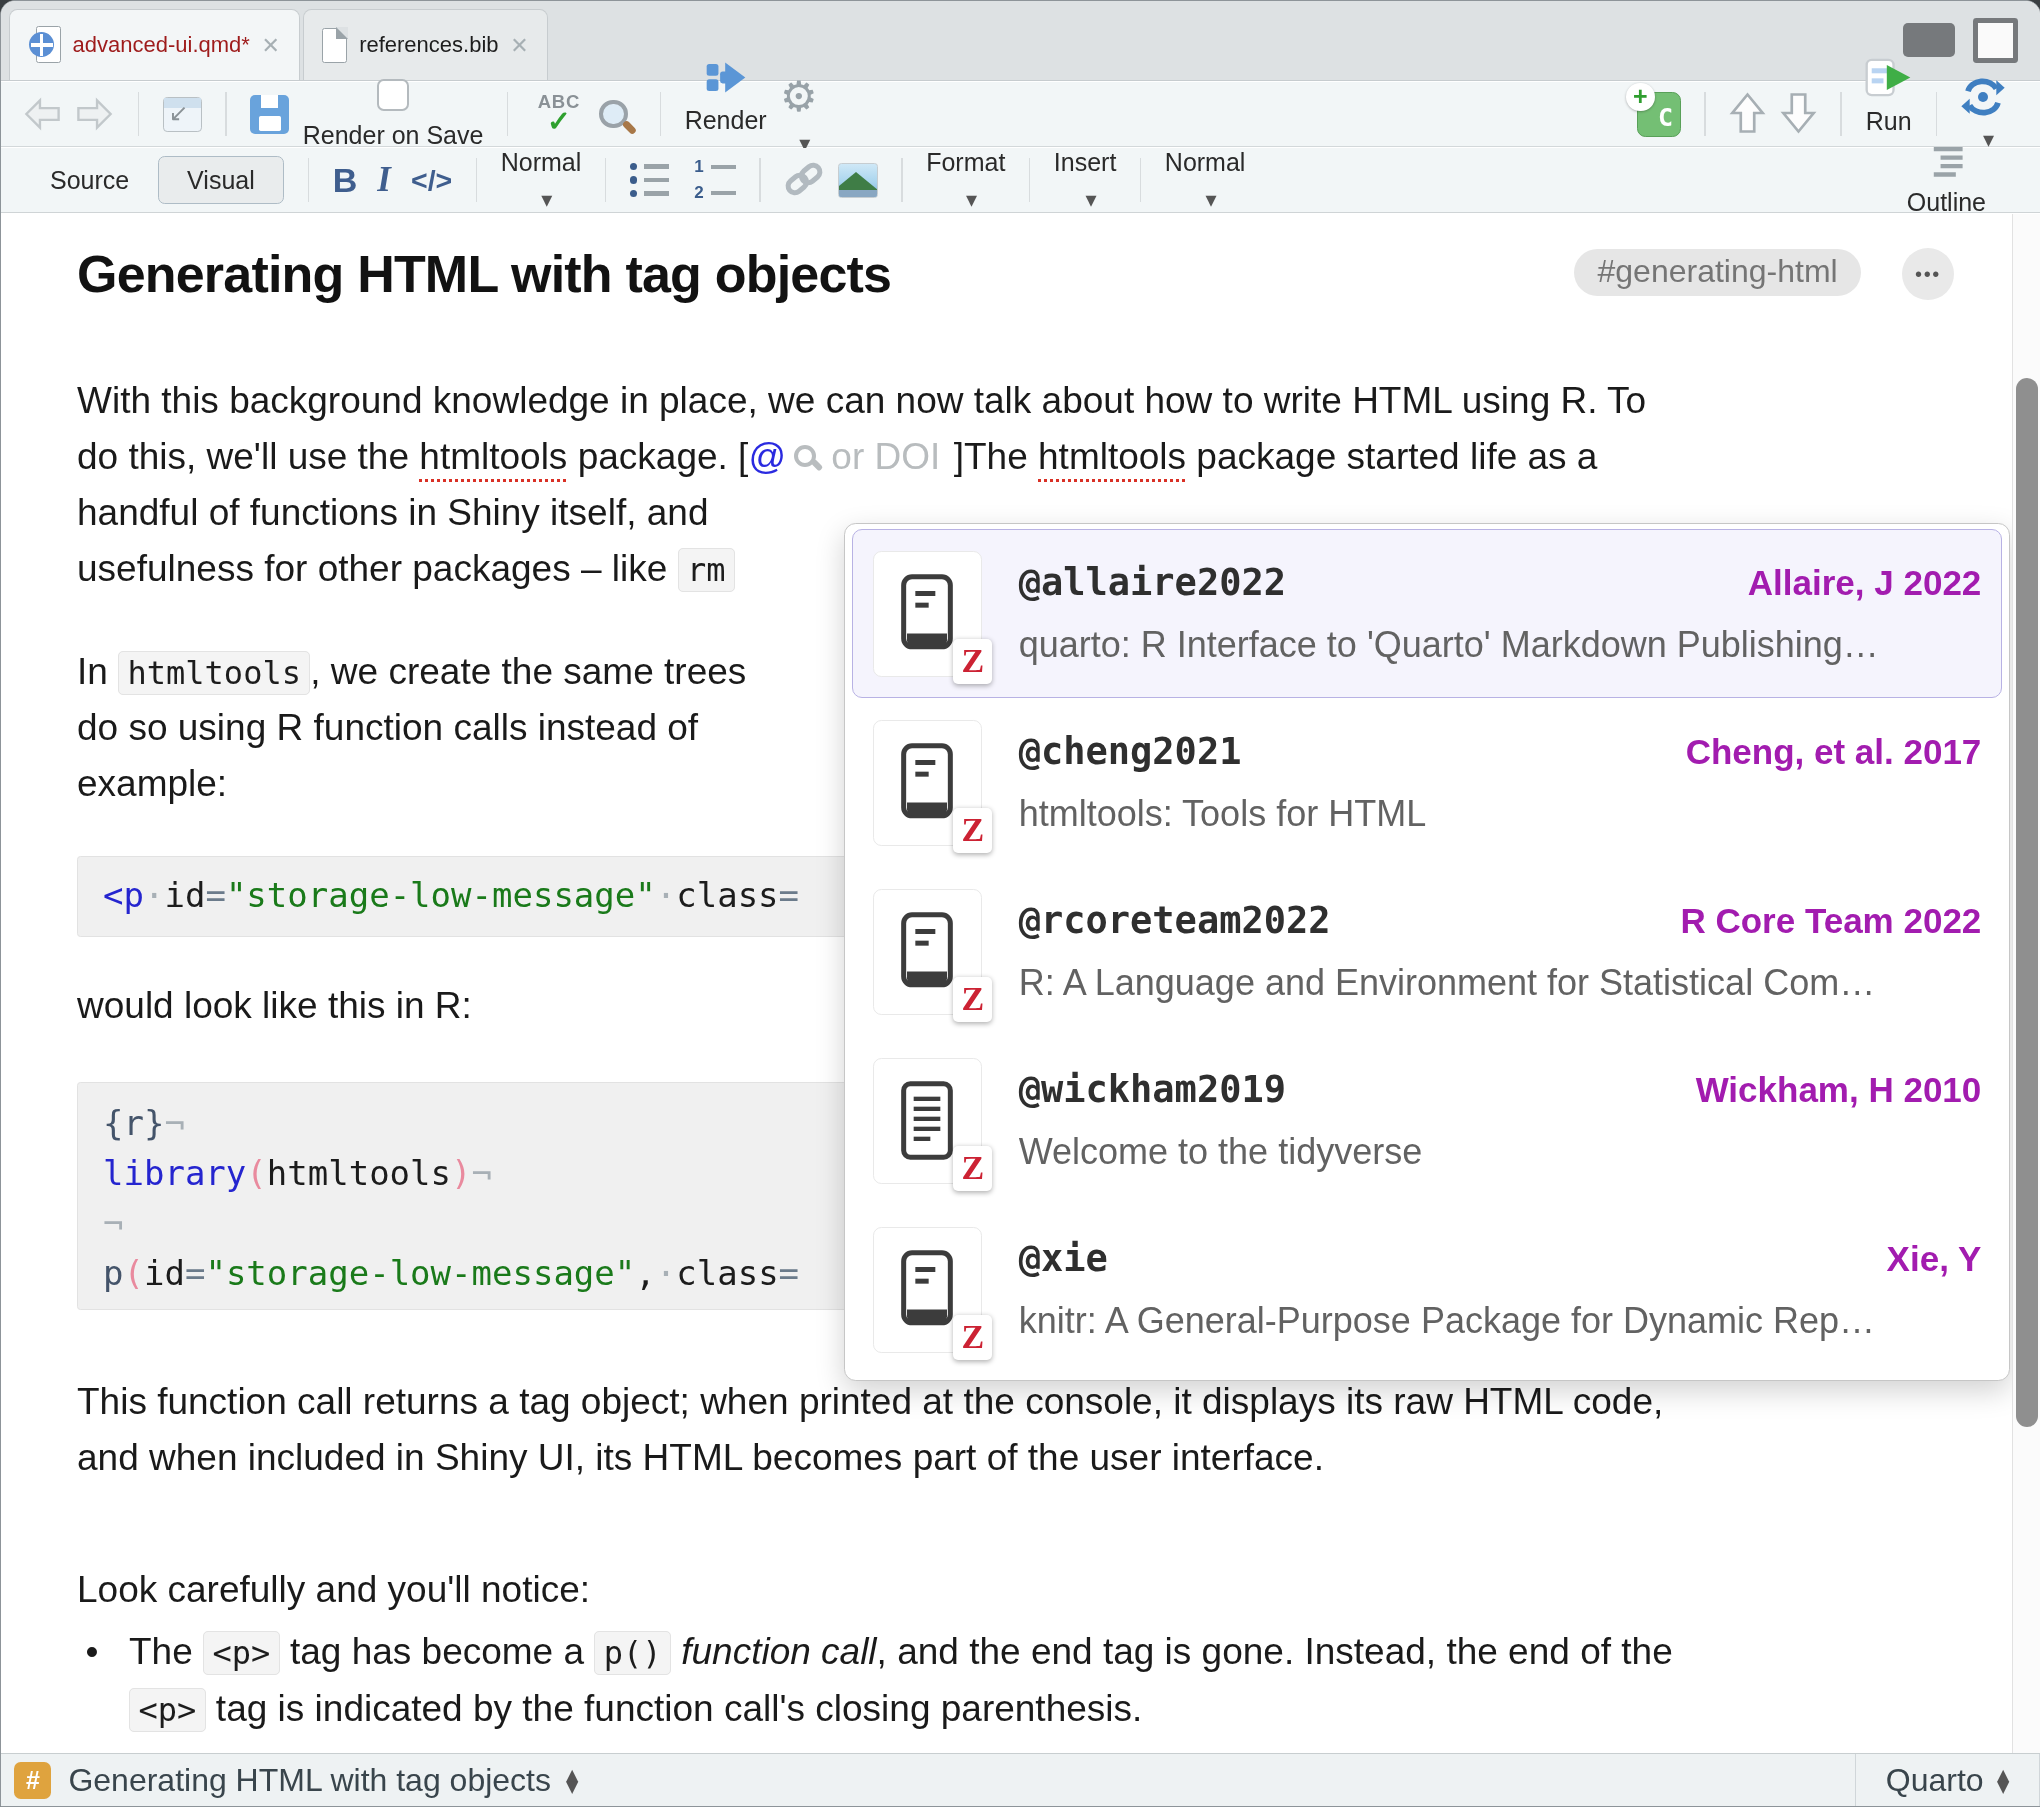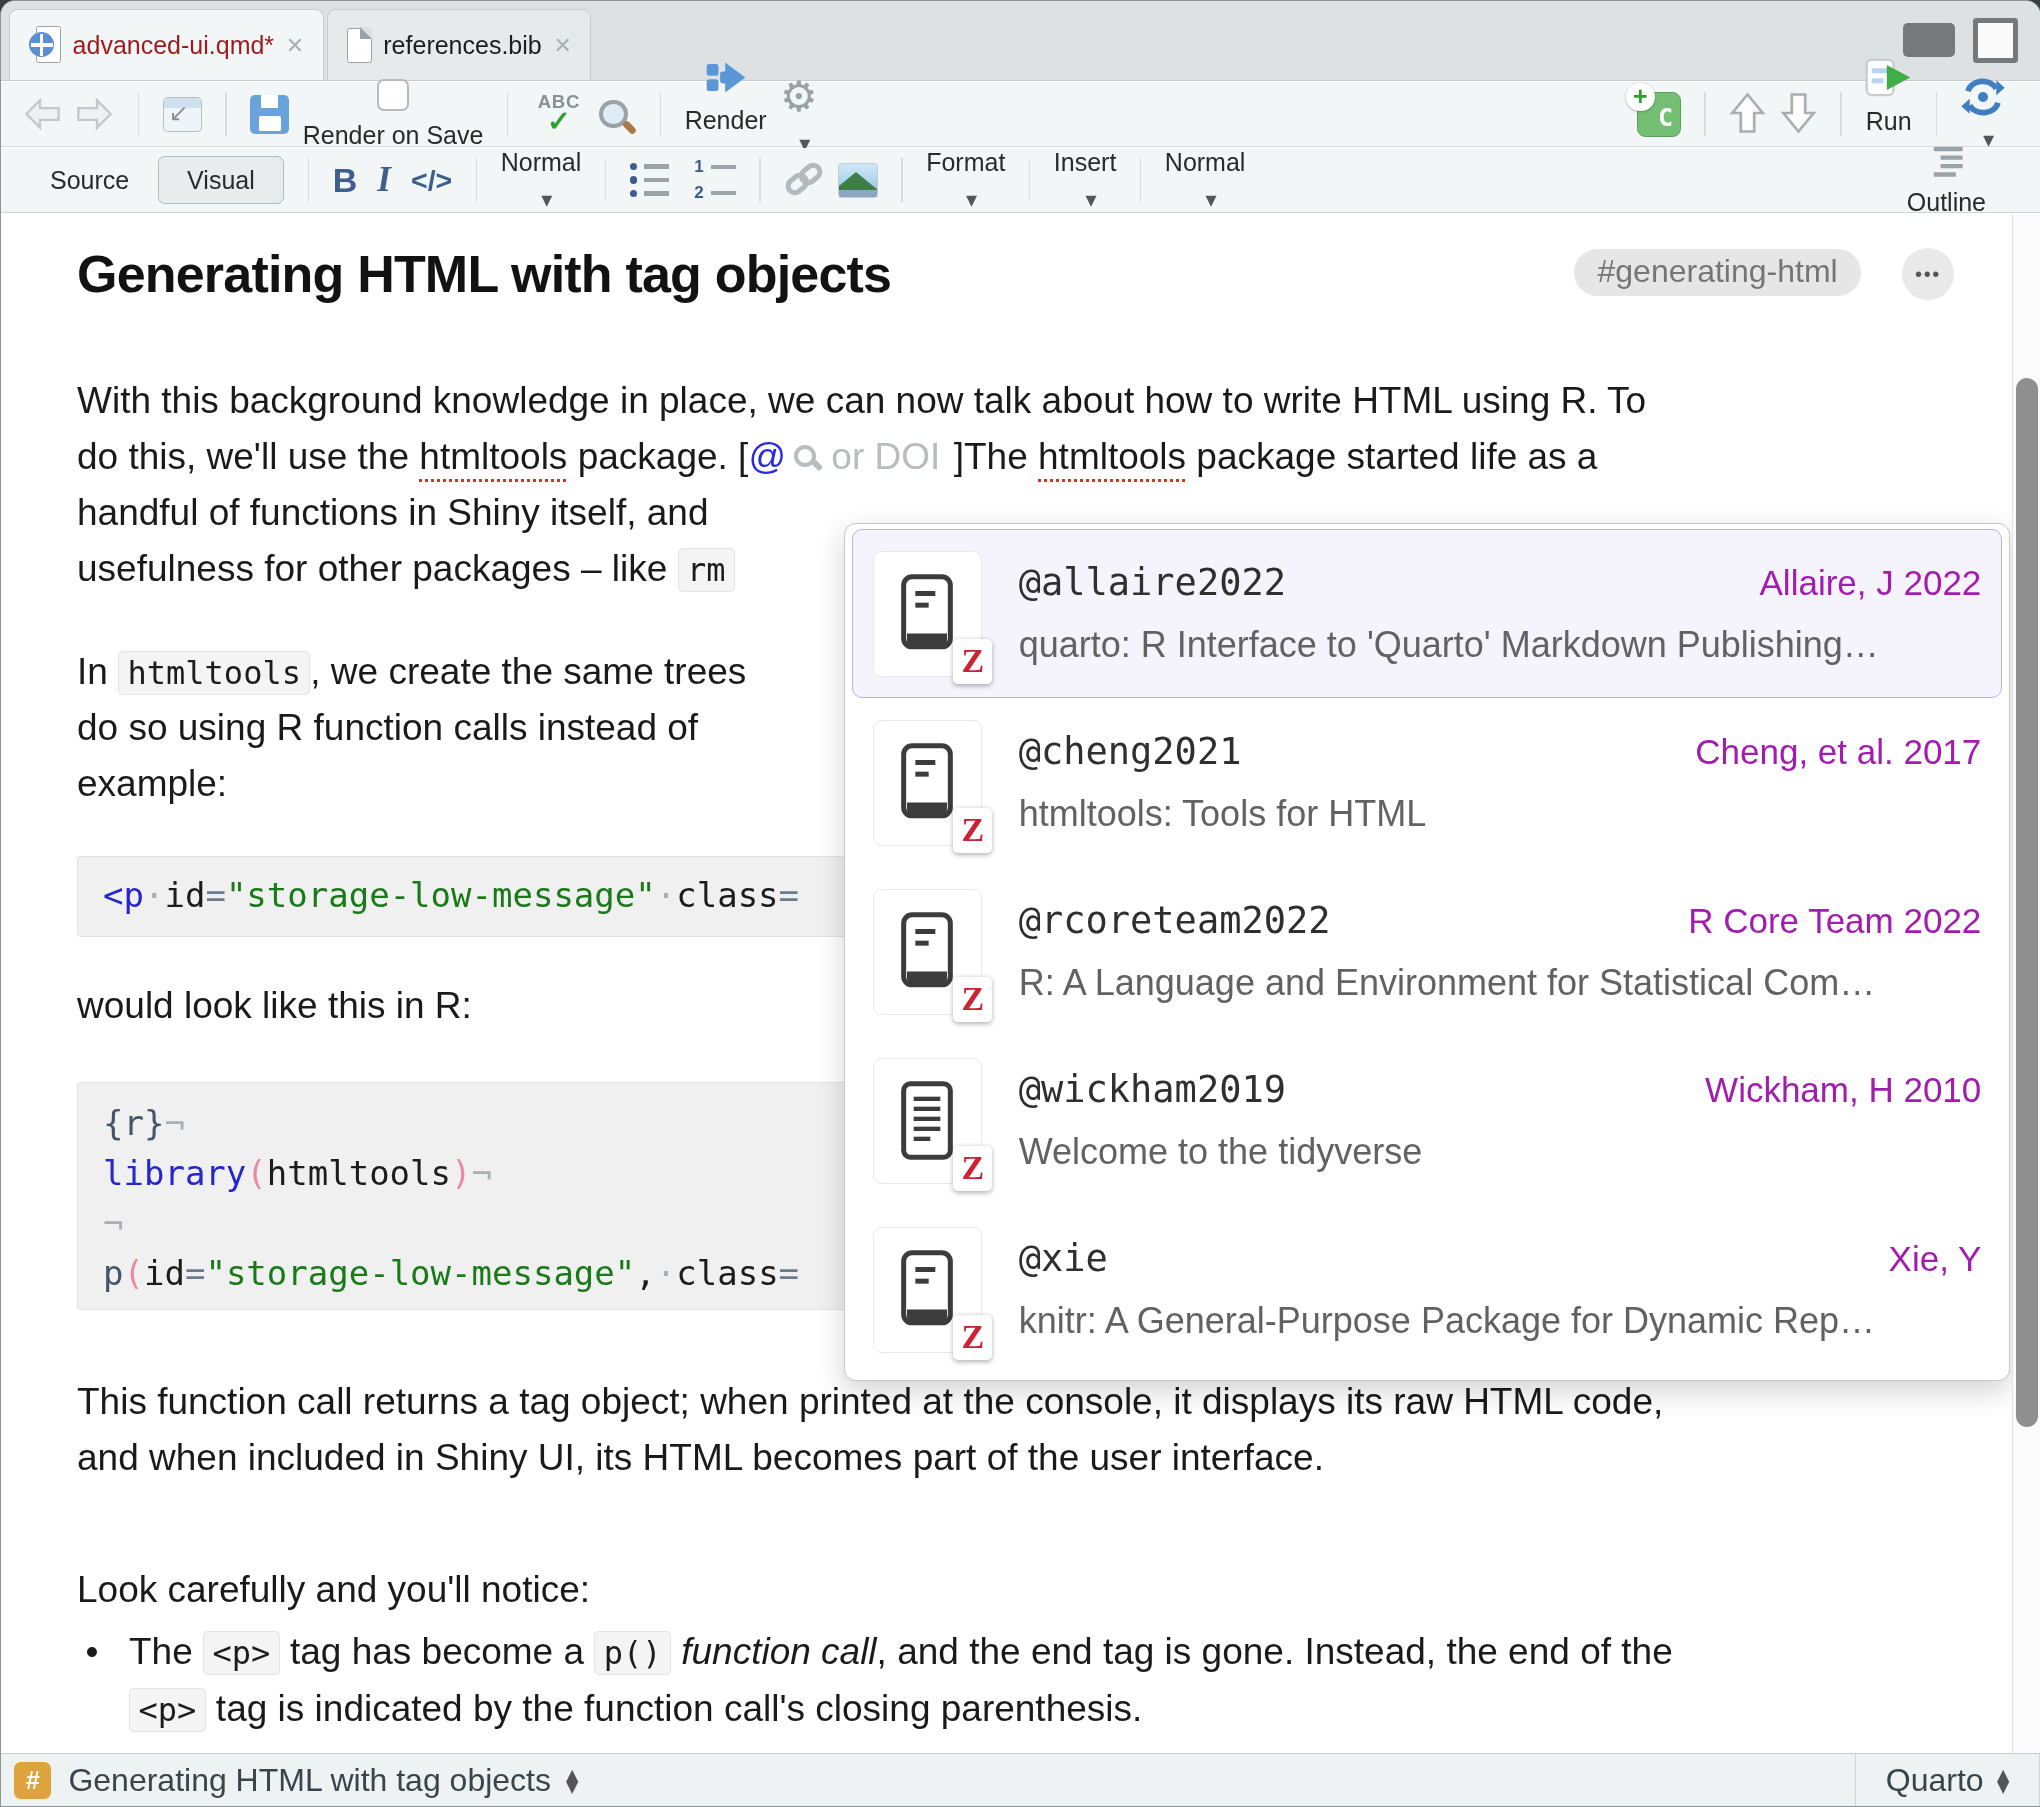--- a/index.html
+++ b/index.html
@@ -8,21 +8,21 @@
   .window{ position:relative; width:2041px; height:1807px; background:#ffffff;
            border:1.7px solid #8d9499; border-radius:15px 15px 0 0; overflow:hidden; }
 
   
   .tabbar{ position:absolute; left:0; top:0; width:100%; height:80px; background:#dde1e3;
            border-bottom:0.8px solid #c7cccf; display:flex; align-items:flex-end; }
   .tab{ height:71px; margin-top:8.4px; display:flex; align-items:center; gap:11.7px;
         padding:0 18.5px; border-radius:8.4px 8.4px 0 0; border:0.8px solid #c7cccf; border-bottom:none; }
   .tab.active{ background:#f3f6f7; margin-left:8.4px; }
   .tab.inactive{ background:#e7eaeb; margin-left:3.4px; }
-  .tab-label{ font-size:25px; color:#1d1d1d; }
+  .tab-label{ font-size:22px; color:#1d1d1d; }
   .tab.active .tab-label{ color:#9e1b1b; }
   .tab-close{ font-size:22px; color:#a7b0b4; font-family:"DejaVu Sans",sans-serif; }
   .qicon{ width:32px; height:39px; position:relative; }
   .qicon .page{ position:absolute; right:0; top:0; width:25px; height:37px; background:#fff;
                 border:1.7px solid #9aa3a8; border-radius:2.5px; }
   .qicon .circ{ position:absolute; left:0; top:6.7px; width:25px; height:25px; border-radius:50%;
                 background:#5b8fd4; }
   .qicon .circ::before{ content:""; position:absolute; left:11px; top:1.7px; width:3.4px; height:22px; background:#fff; }
   .qicon .circ::after{ content:""; position:absolute; top:11px; left:1.7px; height:3.4px; width:22px; background:#fff; }
   .ficon{ width:25px; height:35px; background:#fff; border:1.7px solid #9aa3a8; border-radius:2.5px; position:relative; }
@@ -129,21 +129,21 @@
                border:1.7px solid #c6c6c6; border-radius:11.7px; box-shadow:0 10px 28.5px rgba(0,0,0,.18);
                padding:5px 6.7px; display:flex; flex-direction:column; }
   .cit-row{ height:169px; display:flex; align-items:center; gap:37px; padding:0 20px; border:1.7px solid transparent; }
   .cit-row.selected{ background:#f5f4fd; border-color:#b8b2e4; border-radius:10px; }
   .cit-icon{ position:relative; width:109px; height:126px; border:1.7px solid #e9e9e9; border-radius:8.4px;
              background:#fff; flex:none; display:flex; align-items:center; justify-content:center; }
   .zbadge{ position:absolute; right:-11.7px; bottom:-8.4px; width:39px; height:45px; background:#fff; border-radius:5px;
            box-shadow:0 1.7px 5px rgba(0,0,0,.3); color:#cc2233; font:bold 34px "Liberation Serif",serif;
            display:flex; align-items:center; justify-content:center; }
   .cit-text{ flex:1; min-width:0; }
-  .cit-top{ display:flex; align-items:baseline; }
+  .cit-top{ display:flex; align-items:baseline;font-weight:bold; }
   .cit-id{ font-family:"DejaVu Sans Mono",monospace; font-size:37px; color:#2f2f2f; }
   .cit-auth{ margin-left:auto; font-size:35px; color:#a21caf; }
   .cit-title{ margin-top:20px; font-size:36px; color:#626262; white-space:nowrap; overflow:hidden; }
 
   
   .statusbar{ position:absolute; left:0; top:1752px; width:100%; height:54px; background:#eef2f3;
               border-top:0.8px solid #c8ced0; display:flex; align-items:center; padding-left:13.4px; }
   .hashbadge{ width:37px; height:37px; border-radius:6.7px; background:#dfa33e; color:#fff; font-weight:bold;
               font-size:25px; display:flex; align-items:center; justify-content:center; }
   .sb-label{ margin-left:17px; font-size:32px; color:#39454c; }

